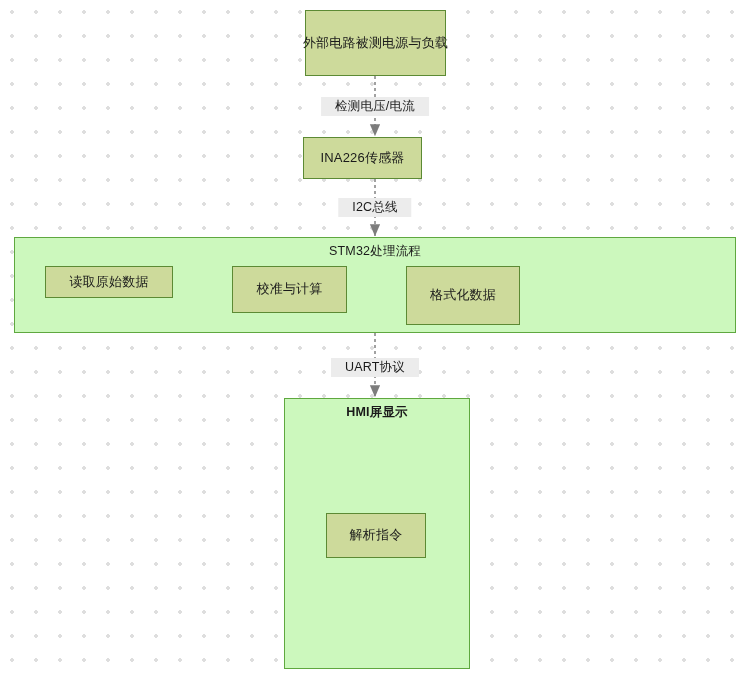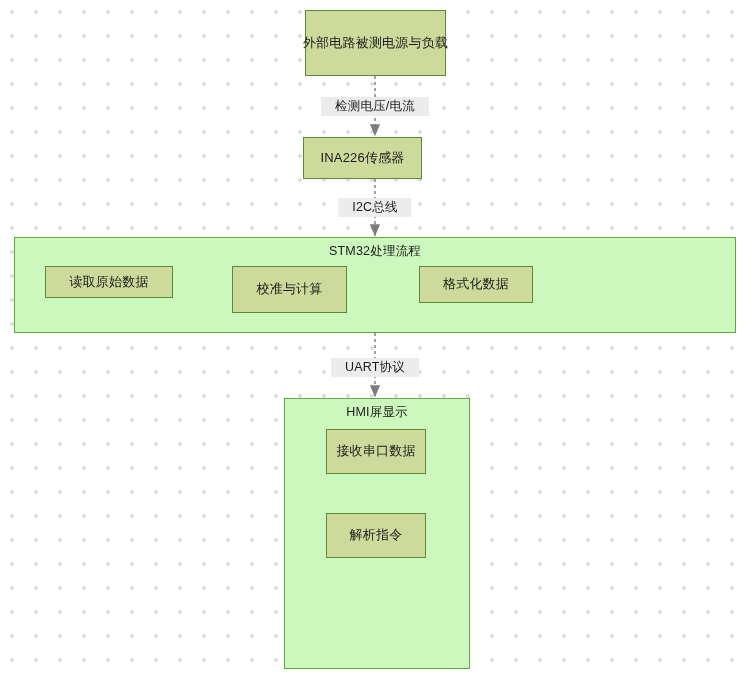--- a/index.html
+++ b/index.html
@@ -123,31 +123,28 @@
   </div>
 
   <div class="node" style="left:45px; top:266px; width:128px; height:32px;">
     <span>读取原始数据</span>
   </div>
 
   <div class="node" style="left:232px; top:266px; width:115px; height:47px;">
     <span>校准与计算</span>
   </div>
 
-  <div class="node" style="left:406px; top:266px; width:114px; height:37px;margin-left:13px;">
+  <div class="node" style="left:406px; top:266px; width:114px; height:59px;">
     <span>格式化数据</span>
   </div>
 
 
   <div class="subgraph" style="left:284px; top:398px; width:186px; height:271px;">
-    <div class="subgraph-title" style="top:5px;">HMI屏显示</div>
+    <div class="subgraph-title" style="top:5px;font-weight:bold;">HMI屏显示</div>
   </div>
 
-  <div class="node" style="left:326px; top:429px; width:100px; height:45px;">
-    <span>接收串口数据</span>
-  </div>
 
   <div class="node" style="left:326px; top:513px; width:100px; height:45px;">
     <span>解析指令</span>
   </div>
 
 
 </div>
 
 </body></html>

